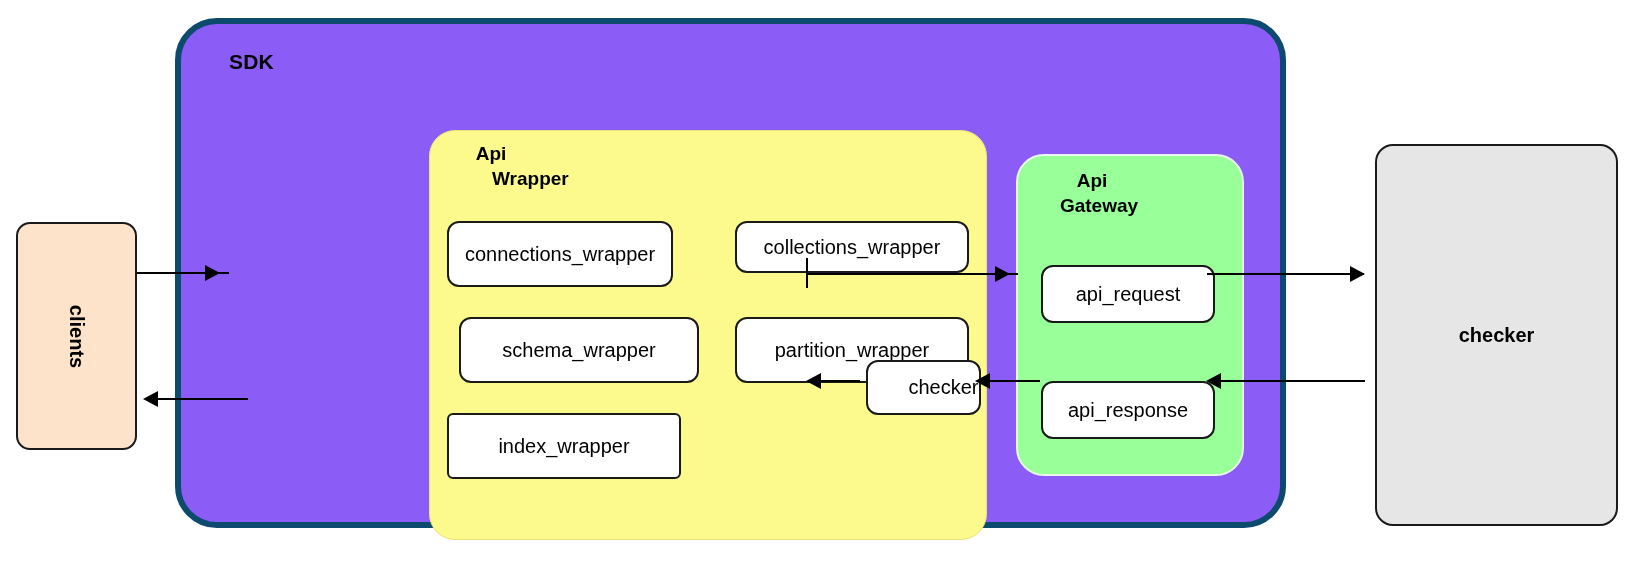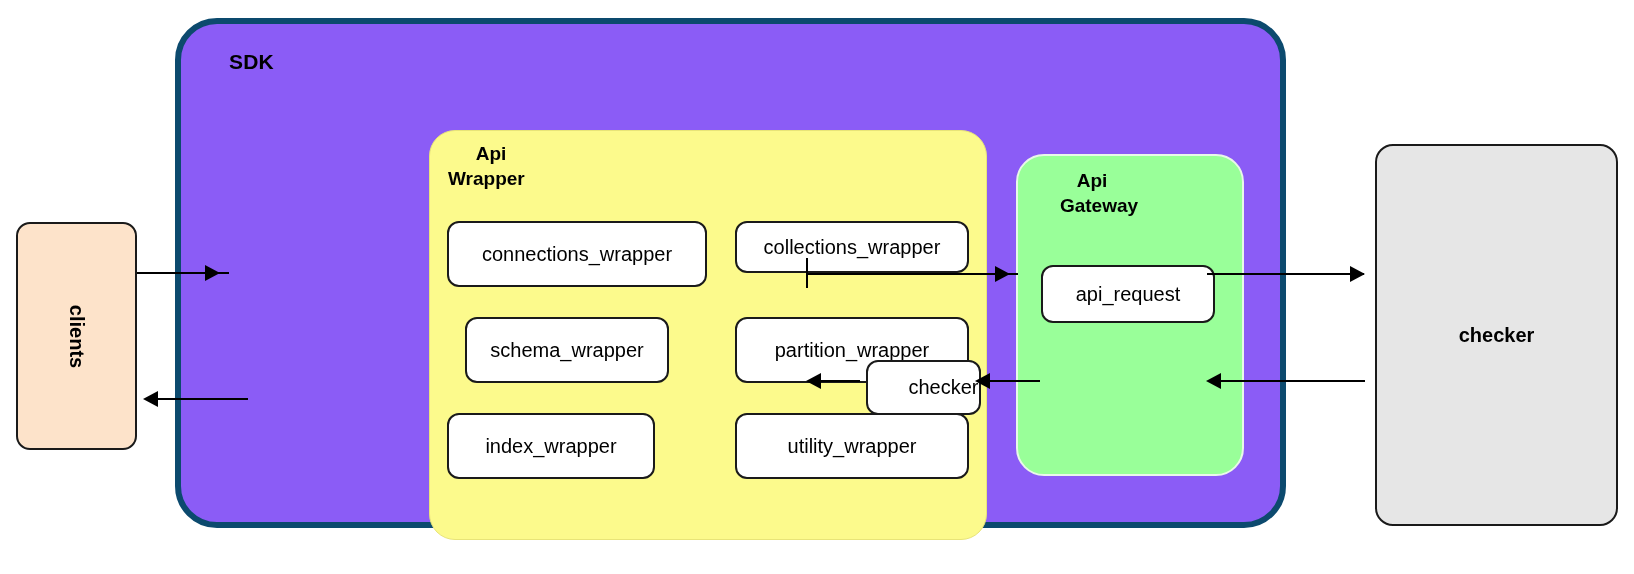--- a/index.html
+++ b/index.html
@@ -64,21 +64,21 @@
     position: absolute;
     left: 18px;
     top: 10px;
     font-size: 19px;
     font-weight: bold;
     line-height: 25px;
     width: 150px;
     color: #000000;
   }
   .api-wrapper-label .l1 { display: block; text-align: center; width: 86px; }
-  .api-wrapper-label .l2 { display: block; text-align: left; }
+  .api-wrapper-label .l2 { display: block; text-align: left; margin-left: 44px; }
 
   
   .cell {
     position: absolute;
     box-sizing: border-box;
     background: #ffffff;
     border: 2px solid #1a1a1a;
     border-radius: 12px;
     display: flex;
     align-items: center;
@@ -196,55 +196,55 @@
 
   <div class="box sdk-container">
     <span class="sdk-label">SDK</span>
 
     <div class="box api-wrapper">
       <div class="api-wrapper-label">
         <span class="l1">Api</span>
         <span class="l2">Wrapper</span>
       </div>
 
-      <div class="cell" style="left:17px; top:90px; width:260px; height:66px;">
+      <div class="cell" style="left:17px; top:90px; width:226px; height:66px;">
         <span>connections_wrapper</span>
       </div>
       <div class="cell" style="left:305px; top:90px; width:234px; height:52px;">
         <span>collections_wrapper</span>
       </div>
 
-      <div class="cell" style="left:35px; top:186px; width:204px; height:66px;text-align:center;">
+      <div class="cell" style="left:29px; top:186px; width:240px; height:66px;text-align:center;">
         <span>schema_wrapper</span>
       </div>
       <div class="cell" style="left:305px; top:186px; width:234px; height:66px;">
         <span>partition_wrapper</span>
       </div>
 
-      <div class="cell" style="left:17px; top:282px; width:208px; height:66px;">
+      <div class="cell" style="left:17px; top:282px; width:234px; height:66px;border-radius:6px;">
         <span>index_wrapper</span>
-      </div>
-      <div class="cell" style="left:305px; top:282px; width:234px; height:66px;">
-        <span>utility_wrapper</span>
       </div>
     </div>
 
     <div class="box checker-box" style="left:685px; top:336px;padding-left:40px;">
       <span>checker</span>
     </div>
 
     <div class="box api-gateway" style="left:835px; top:130px;">
       <div class="api-gateway-label">
         <span class="l1">Api</span>
         <span class="l2">Gateway</span>
       </div>
 
       <div class="cell" style="left:23px; top:109px; width:174px; height:58px;">
         <span>api_request</span>
       </div>
+      <div class="cell" style="left:23px; top:225px; width:174px; height:58px;">
+        <span>api_response</span>
+      </div>
     </div>
   </div>
 
   <div class="box milvus-box">
     <span>checker</span>
   </div>
 
   <div class="conn">
     <div class="hline" style="left:137px; top:272px; width:92px;"></div>
     <div class="arrow-right" style="left:205px; top:265px;"></div>

